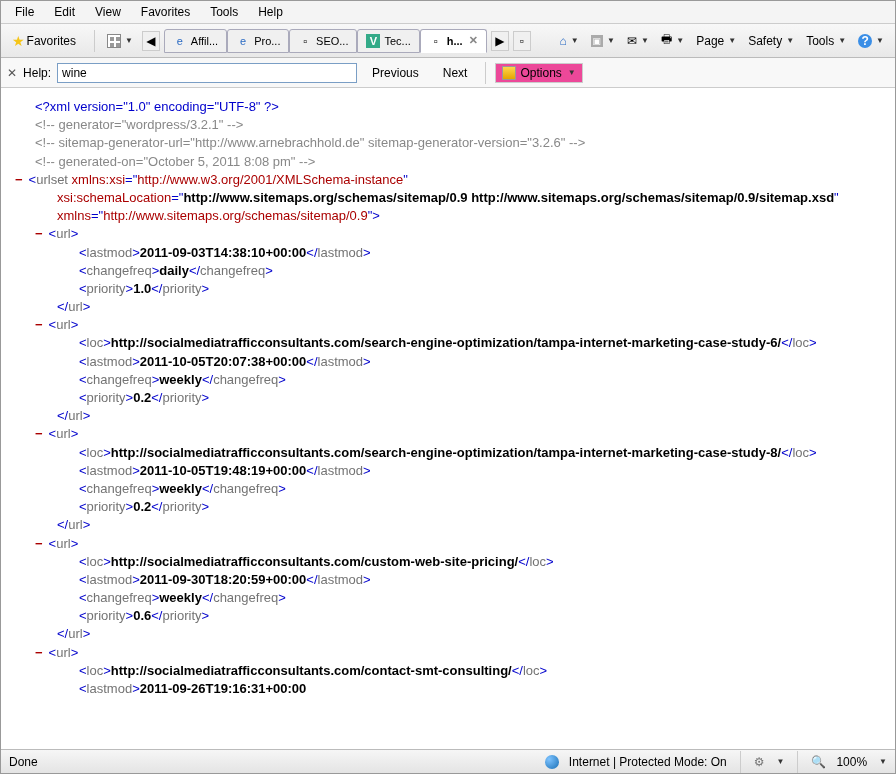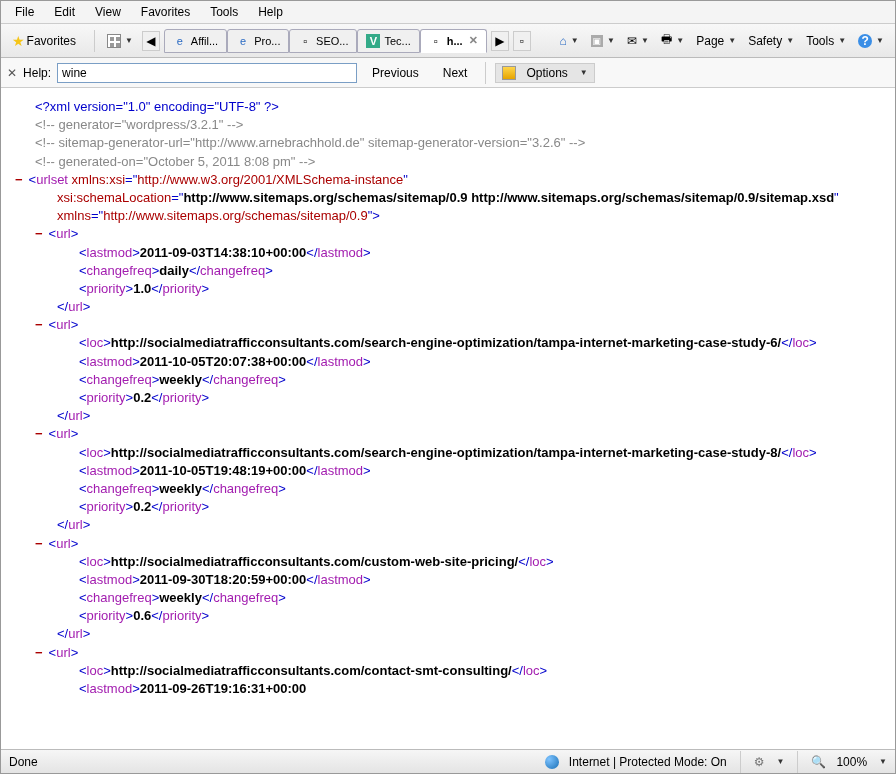--- a/index.html
+++ b/index.html
@@ -55,35 +55,35 @@
     display: flex; align-items: center; gap: 6px;
     padding: 4px 6px; background: #f8f8f8; border-bottom: 1px solid #ccc;
     height: 30px;
   }
   .find-input {
     flex: 0 0 300px; height: 20px; border: 1px solid #7a9ec5;
     padding: 1px 4px; font: inherit;
   }
   .find-btn { padding: 2px 8px; border: 1px solid transparent; }
   .options-btn {
-    display: inline-flex; align-items: center; gap: 10px;
-    padding: 2px 6px; border: 1px solid #ccc; background: #e5e5e5;
+    display: inline-flex; align-items: center; gap: 4px;
+    padding: 2px 6px; border: 1px solid #ccc; background: #ec4899;
   }
   .hl-icon { width: 14px; height: 14px; background: linear-gradient(#ffd54a,#e6a400); border: 1px solid #999; }
   .content {
     flex: 1; overflow: auto; padding: 10px 14px;
     font-family: Verdana, Geneva, sans-serif;
     font-size: 13px; line-height: 1.4;
     color: #000;
   }
   .row { white-space: nowrap; }
   .blue { color: #0000cc; }
   .gray { color: #888; }
   .red  { color: #aa0000; font-weight: normal; }
-  .tag  { color: #a21caf; }
+  .tag  { color: #737373; }
   .attr { color: #aa0000; }
   .val  { color: #000; font-weight: bold; }
   .minus { color: #aa0000; font-weight: bold; margin-right: 6px; cursor: default; }
   .i1 { padding-left: 20px; }
   .i2 { padding-left: 42px; }
   .i3 { padding-left: 64px; }
   .wrap { white-space: normal; }
   .status {
     display: flex; align-items: center; gap: 10px;
     padding: 2px 8px; height: 24px;

